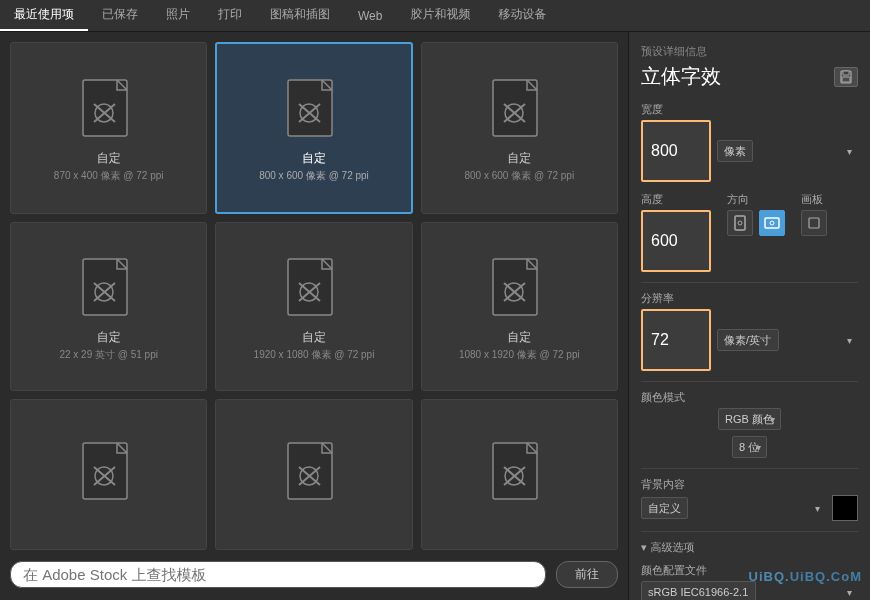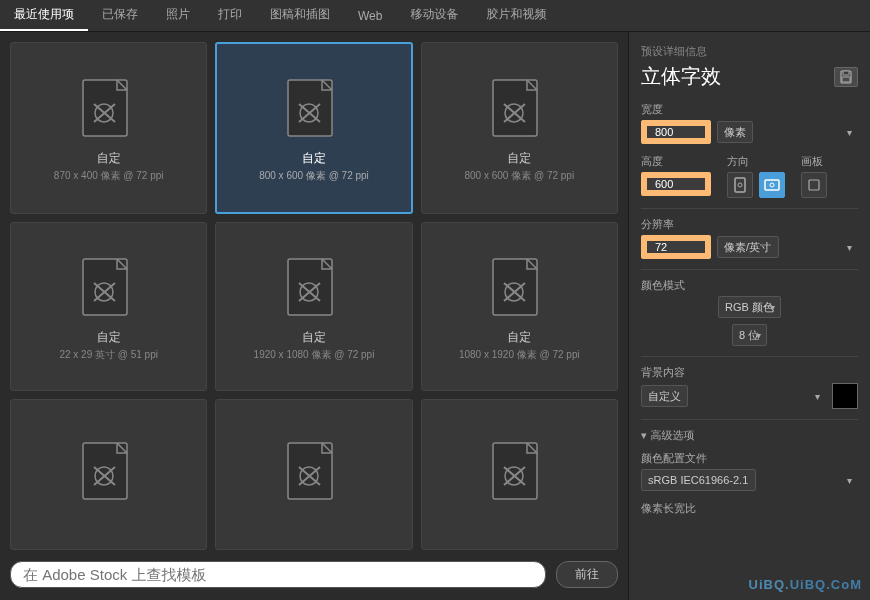--- a/index.html
+++ b/index.html
@@ -170,25 +170,25 @@
       color: #aaa;
       margin-bottom: 3px;
     }
     .field-input-row {
       display: flex;
       gap: 6px;
       align-items: center;
     }
     .field-input {
       background: #3c3c3c;
-      border: 6px solid #fdba74;
+      border: 2px solid #fdba74;
       border-radius: 2px;
-      padding: 0 8px;
+      padding: 20px 8px;
       color: #fff;
-      font-size: 11px;
+      font-size: 16px;
       width: 70px;
     }
     .field-select {
       background: #3c3c3c;
       border: 1px solid #555;
       border-radius: 2px;
       padding: 4px 6px;
       color: #ccc;
       font-size: 11px;
       flex: 1;
@@ -275,21 +275,21 @@
       align-items: center;
       gap: 4px;
       cursor: pointer;
       color: #aaa;
       font-size: 11px;
       margin-bottom: 8px;
     }
 
     .watermark {
       position: absolute;
-      bottom: 8px;
+      bottom: 16px;
       right: 8px;
       opacity: 0.7;
       margin-top: 33px;
     }
     .watermark-logo {
       font-size: 14px;
       font-weight: bold;
       color: #4a9eda;
       letter-spacing: 1px;
     }
@@ -305,22 +305,22 @@
 <body>
 
 <div class="top-tabs">
 
 <div class="top-tab active">最近使用项</div>
     <div class="top-tab">已保存</div>
     <div class="top-tab">照片</div>
     <div class="top-tab">打印</div>
     <div class="top-tab">图稿和插图</div>
     <div class="top-tab">Web</div>
+    <div class="top-tab">胶片和视频</div>
     <div class="top-tab">移动设备</div>
-    <div class="top-tab">胶片和视频</div>
   </div>
 
 <div class="main-layout">
 
   <div class="left-panel">
     <div class="presets-grid">
 
     <div class="preset-card">
           <svg width="60" height="68" viewBox="0 0 60 68" fill="none" class="preset-icon">
       <rect x="4" y="4" width="44" height="56" rx="2" stroke="#888" stroke-width="1.5" fill="#2e2e2e"></rect>

